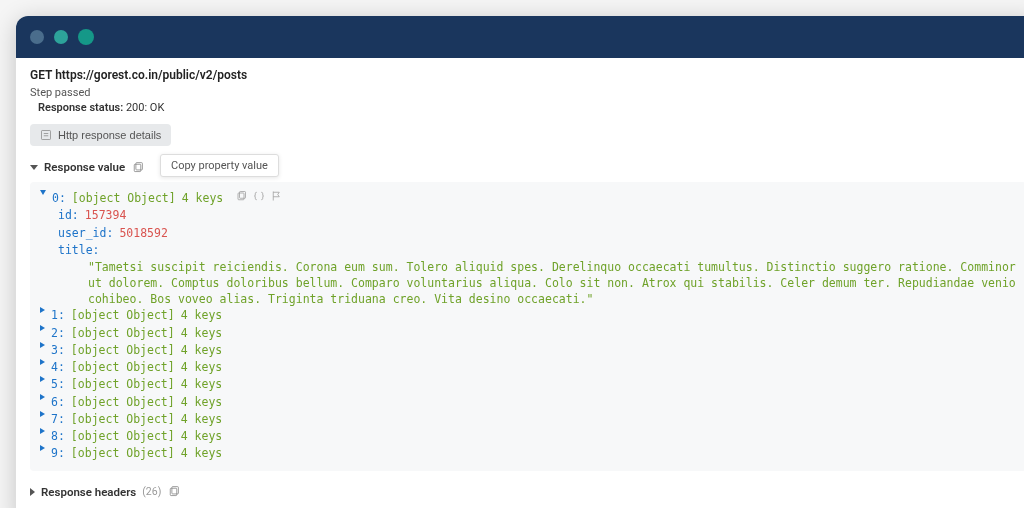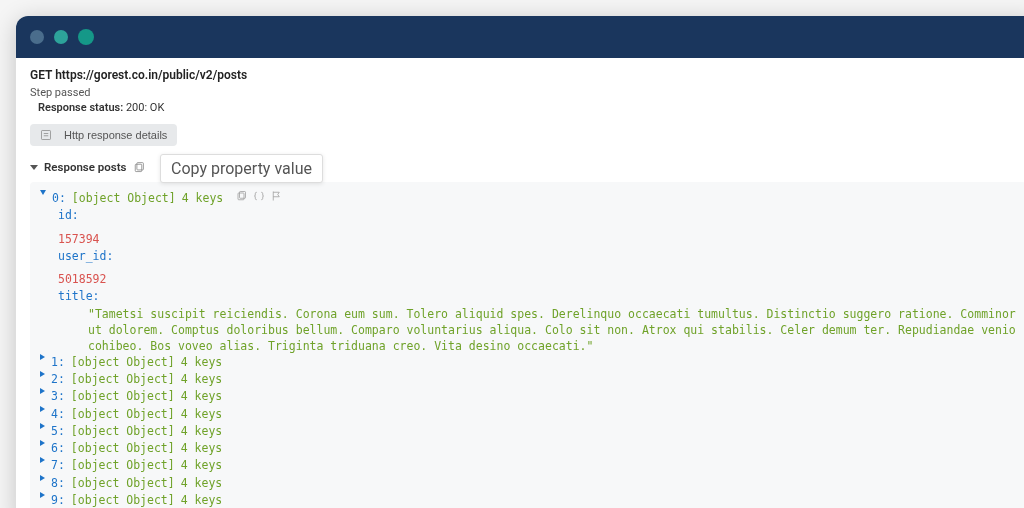--- a/index.html
+++ b/index.html
@@ -8,33 +8,33 @@
 .titlebar { height: 42px; background: #1a365d; display: flex; align-items: center; padding: 0 14px; gap: 10px; }
 .dot { width: 14px; height: 14px; border-radius: 50%; }
 .dot1 { background: #4a6d8c; }
 .dot2 { background: #2da39a; }
 .dot3 { background: #159888; width: 16px; height: 16px; }
 .content { padding: 10px 14px; color: #333; }
 .request-line { font-size: 12px; font-weight: 600; color: #222; margin-bottom: 4px; }
 .step-status { font-size: 11px; color: #555; margin-bottom: 2px; }
 .resp-status { font-size: 11px; color: #333; margin-bottom: 10px; }
 .resp-status b { font-weight: 600; padding-left: 8px; }
-.details-btn { display: inline-flex; align-items: center; gap: 12px; background: #e7e9eb; border: none; padding: 5px 10px; border-radius: 4px; font-size: 11px; color: #555; cursor: pointer; margin-bottom: 14px; }
+.details-btn { display: inline-flex; align-items: center; gap: 6px; background: #e7e9eb; border: none; padding: 5px 10px; border-radius: 4px; font-size: 11px; color: #555; cursor: pointer; margin-bottom: 14px; }
 .details-btn svg { width: 12px; height: 12px; }
 .section-row { display: flex; align-items: center; gap: 6px; font-size: 11.5px; font-weight: 600; color: #333; margin-bottom: 8px; position: relative; }
 .caret { width: 0; height: 0; display: inline-block; }
 .caret-down { border-left: 4px solid transparent; border-right: 4px solid transparent; border-top: 5px solid #555; }
 .caret-right { border-top: 4px solid transparent; border-bottom: 4px solid transparent; border-left: 5px solid #555; }
 .mini-caret-down { border-left: 3.5px solid transparent; border-right: 3.5px solid transparent; border-top: 5px solid #1e74c9; }
 .mini-caret-right { border-top: 3.5px solid transparent; border-bottom: 3.5px solid transparent; border-left: 5px solid #1e74c9; }
 .copy-icon { width: 13px; height: 13px; stroke: #888; fill: none; cursor: pointer; }
-.tooltip { position: absolute; top: -6px; left: 130px; background: #fff; border: 1px solid #ddd; padding: 4px 10px; font-size: 16px; font-weight: 400; color: #555; border-radius: 3px; box-shadow: 0 1px 4px rgba(0,0,0,0.1); white-space: nowrap; z-index: 10; }
+.tooltip { position: absolute; top: -6px; left: 130px; background: #fff; border: 1px solid #ddd; padding: 4px 10px; font-size: 11px; font-weight: 400; color: #555; border-radius: 3px; box-shadow: 0 1px 4px rgba(0,0,0,0.1); white-space: nowrap; z-index: 10; }
 .json-panel { background: #f7f8f9; border-radius: 4px; padding: 8px 10px; font-family: "SF Mono", Menlo, Consolas, monospace; font-size: 11.5px; line-height: 1.5; margin-bottom: 14px; }
 .json-row { display: flex; align-items: flex-start; gap: 6px; }
-.json-indent-1 { padding-left: 18px; flex-direction: column; }
+.json-indent-1 { padding-left: 18px; }
 .key-idx { color: #1e74c9; }
 .obj-label { color: #6fa229; }
 .key-name { color: #1e74c9; }
 .val-num { color: #d9534f; text-align: right; }
 .val-str { color: #6fa229; }
 .body-text { color: #6fa229; padding-left: 48px; display: block; line-height: 1.4; }
 .row-icons { display: inline-flex; gap: 6px; align-items: center; margin-left: 6px; }
 .row-icons svg { width: 12px; height: 12px; stroke: #999; fill: none; cursor: pointer; }
 .count-badge { color: #999; font-weight: 400; font-size: 10.5px; }
 .collapsed-section { margin-bottom: 10px; }
@@ -60,21 +60,21 @@
       <svg viewBox="0 0 16 16">
           <rect x="2" y="2" width="12" height="12" rx="1" stroke="#888" fill="none"></rect>
           <line x1="5" y1="6" x2="11" y2="6" stroke="#888"></line>
           <line x1="5" y1="9" x2="11" y2="9" stroke="#888"></line>
         </svg>
       <span>Http response details</span>
     </button>
 
     <div class="section-row">
       <span class="caret caret-down"></span>
-      <span>Response posts</span>
+      <span>Response value</span>
       <svg class="copy-icon" viewBox="0 0 16 16">
           <rect x="4" y="4" width="8" height="9" rx="1"></rect>
           <rect x="6" y="2" width="8" height="9" rx="1"></rect>
         </svg>
       <div class="tooltip">Copy property value</div>
     </div>
 
     <div class="json-panel">
       <div class="json-row">
         <span class="caret mini-caret-down"></span>

